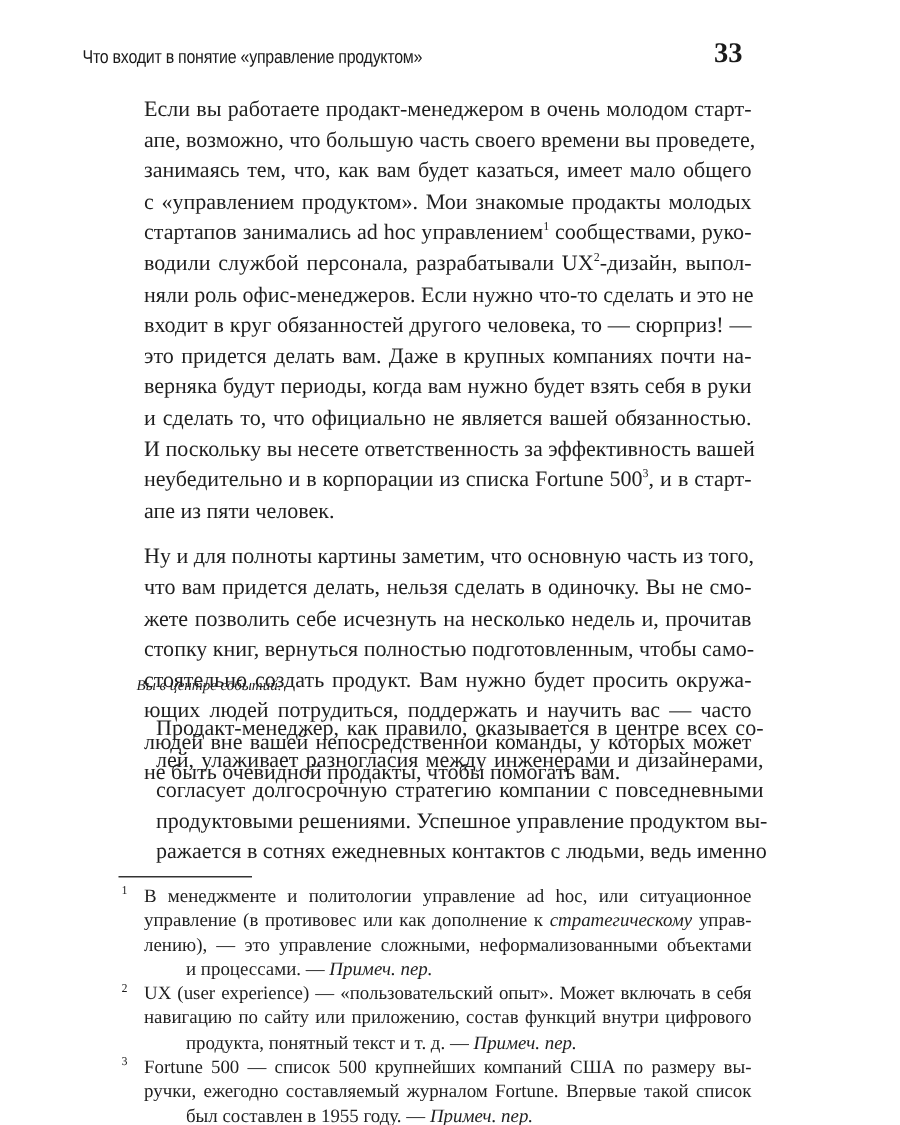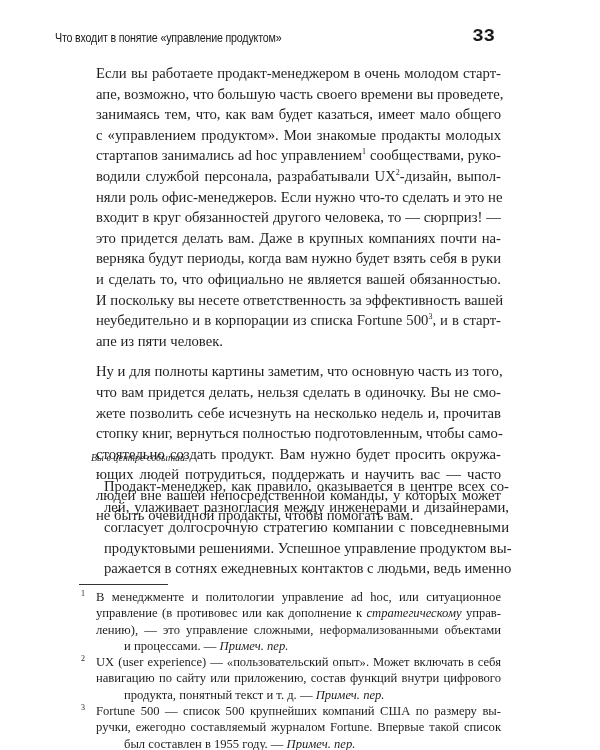--- a/index.html
+++ b/index.html
@@ -10,21 +10,21 @@
   .header {
     position: absolute; left: 55px; top: 24px; width: 440px; height: 24px;
   }
   .running-head {
     position: absolute; left: 0; top: 7px;
     font-family: "Liberation Sans", sans-serif; font-size: 12.4px; letter-spacing: -0.2px;
     transform: scaleX(0.86); transform-origin: left center; white-space: nowrap; color: #1a1a1a;
   }
   .page-number {
     position: absolute; right: 0; top: 1px;
-    font-family: Liberation Mono, monospace; font-size: 19px; font-weight: bold; color: #1a1a1a;
+    font-family: Liberation Serif, serif; font-size: 19px; font-weight: bold; color: #1a1a1a;
   }
   .body-text {
     position: absolute; left: 96px; top: 63px; width: 405px;
     font-family: "Liberation Serif", serif; font-size: 14.7px; line-height: 20.6px;
   }
   .para { margin: 0; }
   .line {
     display: block; text-align: justify; text-align-last: justify; white-space: nowrap;
     height: 20.6px; overflow: visible;
   }

